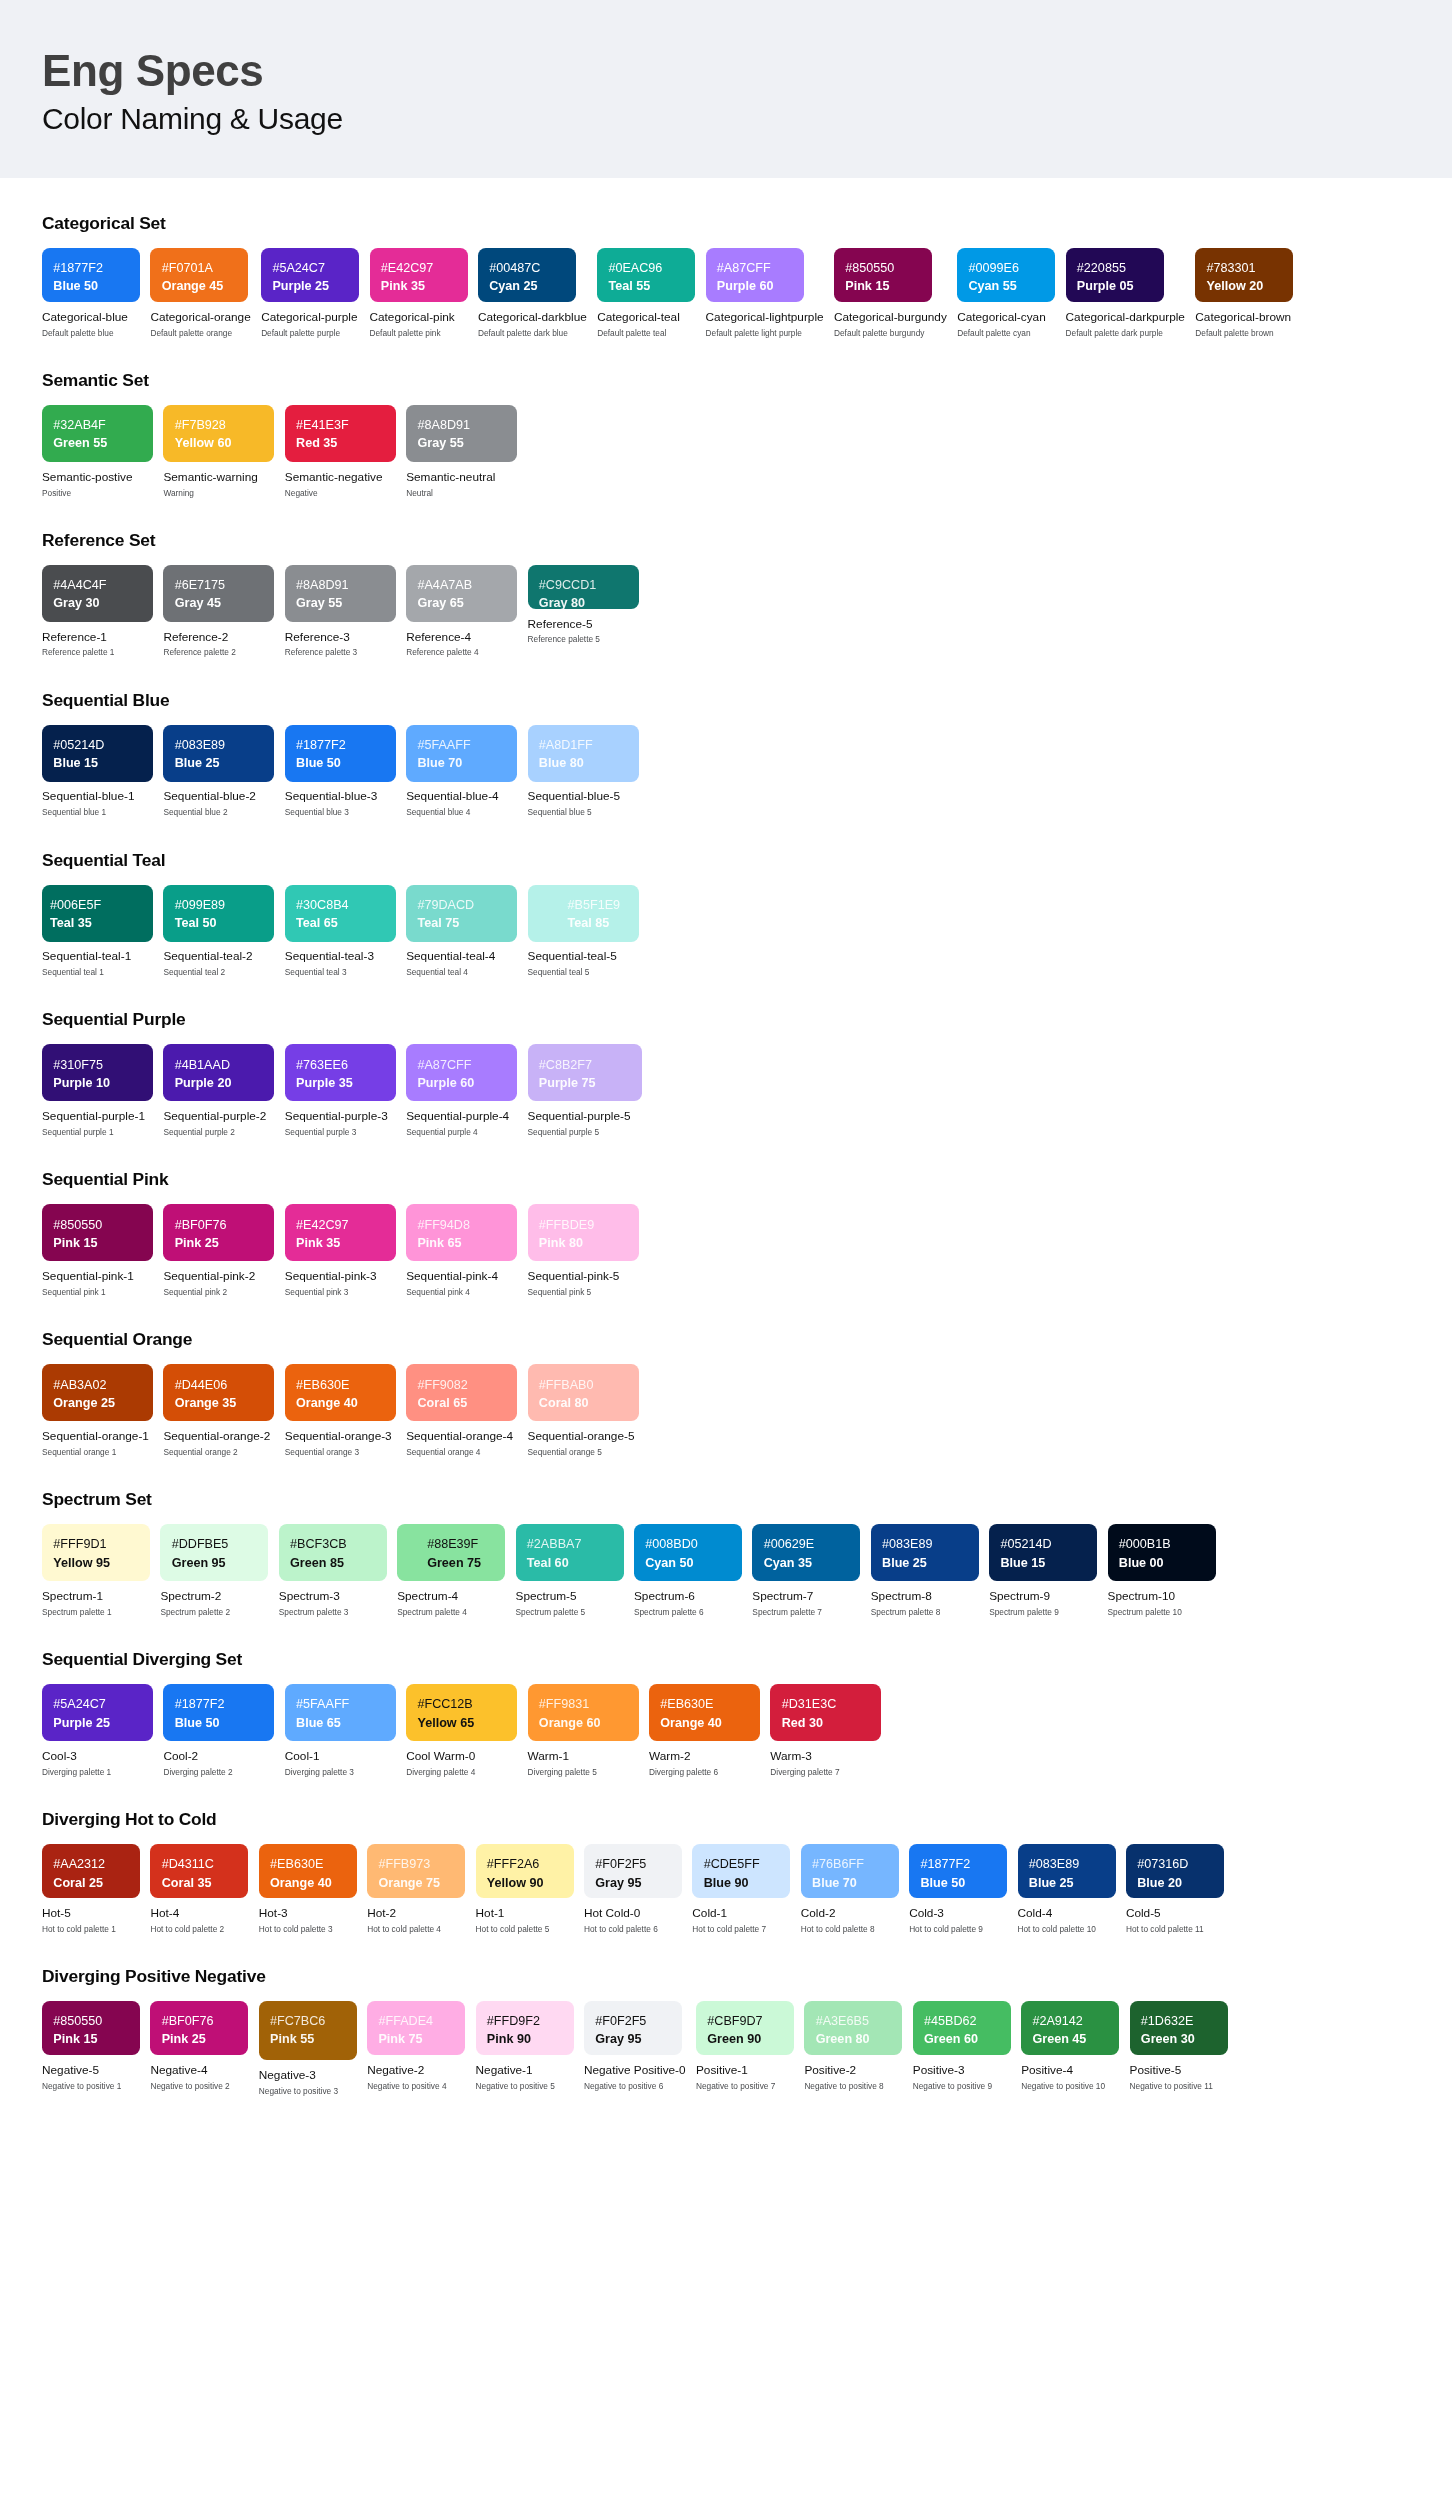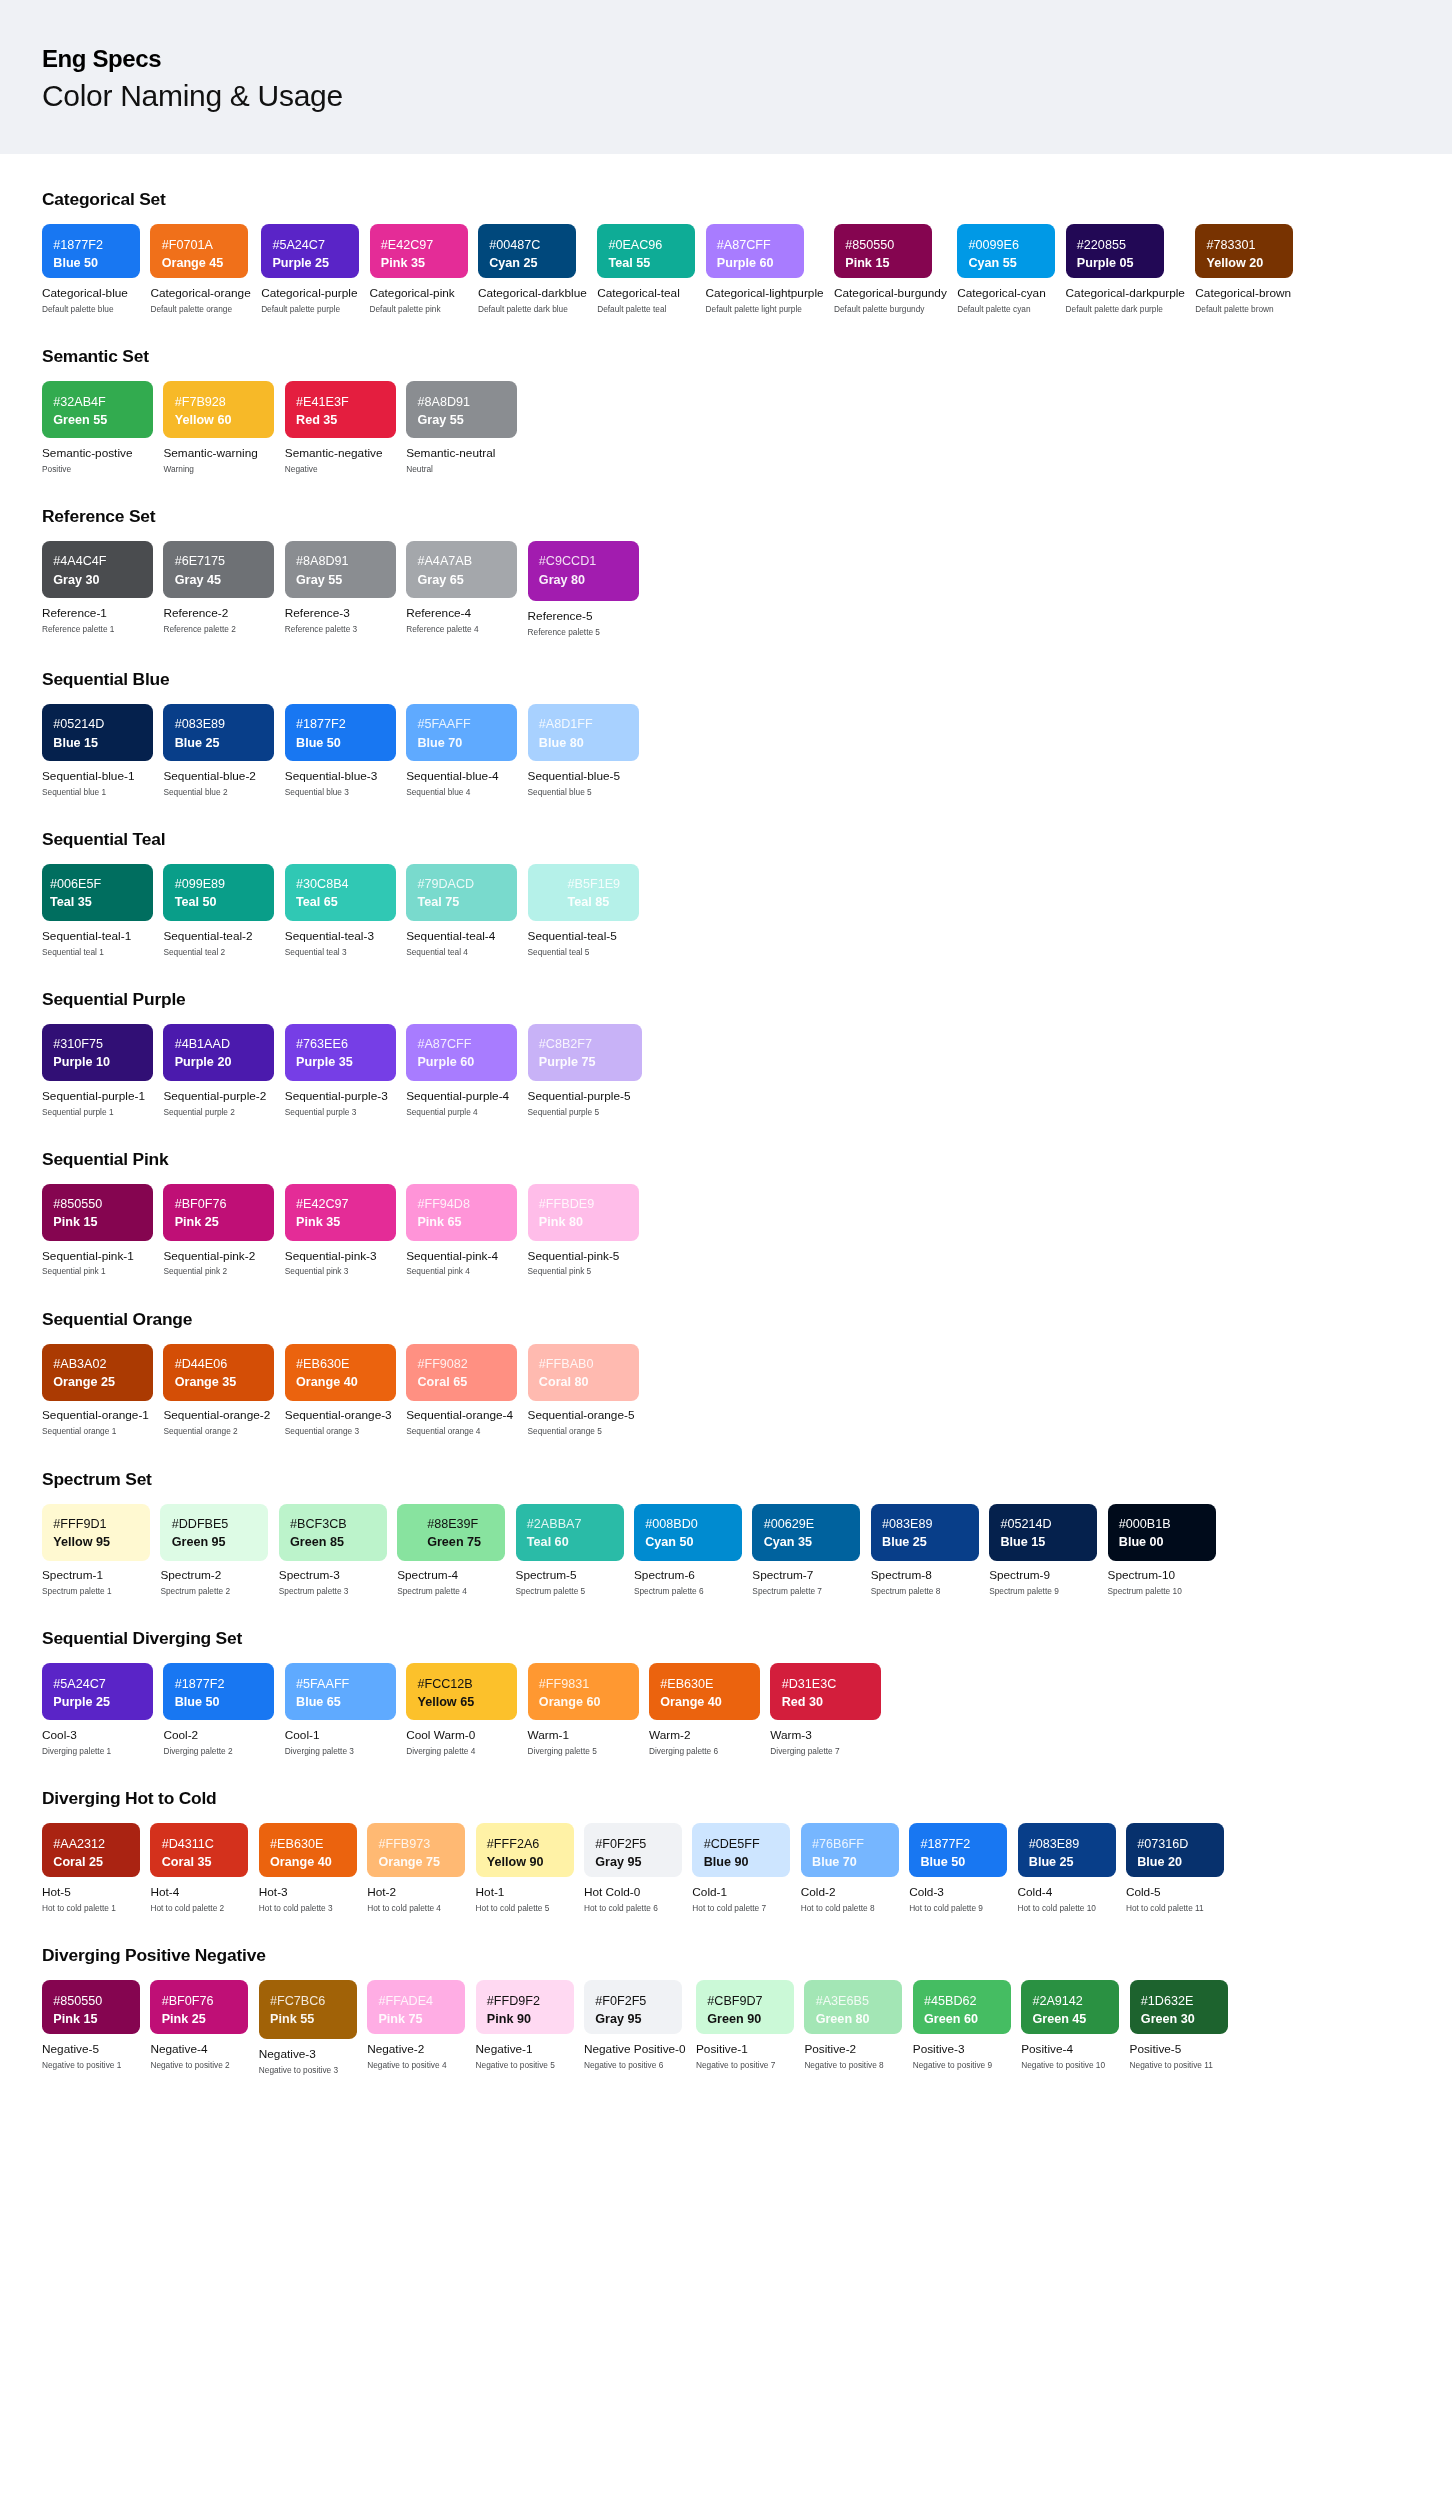--- a/index.html
+++ b/index.html
@@ -9,23 +9,23 @@
     font-family:"Liberation Sans", sans-serif;
     -webkit-font-smoothing:antialiased;
   }
 
   
   .page-header {
     background:#eff1f5;
     padding:45px 0 40px 42px;
   }
   .header-title {
-    font-size:24px;
+    font-size:44px;
     font-weight:bold;
-    color:#000000;
+    color:#404040;
     letter-spacing:-0.4px;
     line-height:1.18;
   }
   .header-subtitle {
     font-size:30px;
     font-weight:400;
     color:#111111;
     letter-spacing:-0.3px;
     line-height:1.25;
     margin-top:3.5px;
@@ -296,21 +296,21 @@
           <div class="swatch-chip on-dark" style="background: rgb(164, 167, 171); width: 111px; height: 57px;">
             <div class="swatch-hex">#A4A7AB</div>
             <div class="swatch-tone">Gray 65</div>
           </div>
           <div class="swatch-meta">
             <div class="swatch-name">Reference-4</div>
             <div class="swatch-desc">Reference palette 4</div>
           </div>
         </div>
         <div class="swatch-item">
-          <div class="swatch-chip on-dark-soft" style="background: #a21caf; width: 111px; height: 60px;">
+          <div class="swatch-chip on-dark-soft" style="background: #0f766e; width: 111px; height: 44px;">
             <div class="swatch-hex">#C9CCD1</div>
             <div class="swatch-tone">Gray 80</div>
           </div>
           <div class="swatch-meta">
             <div class="swatch-name">Reference-5</div>
             <div class="swatch-desc">Reference palette 5</div>
           </div>
         </div>
       </div>
     </div>

